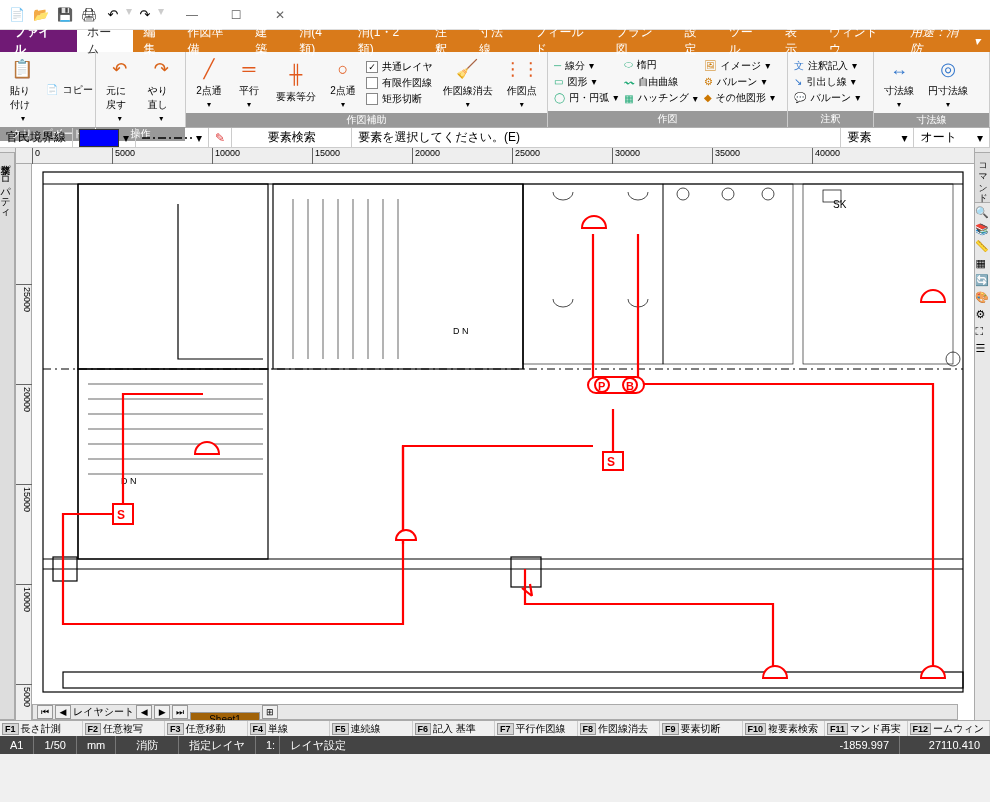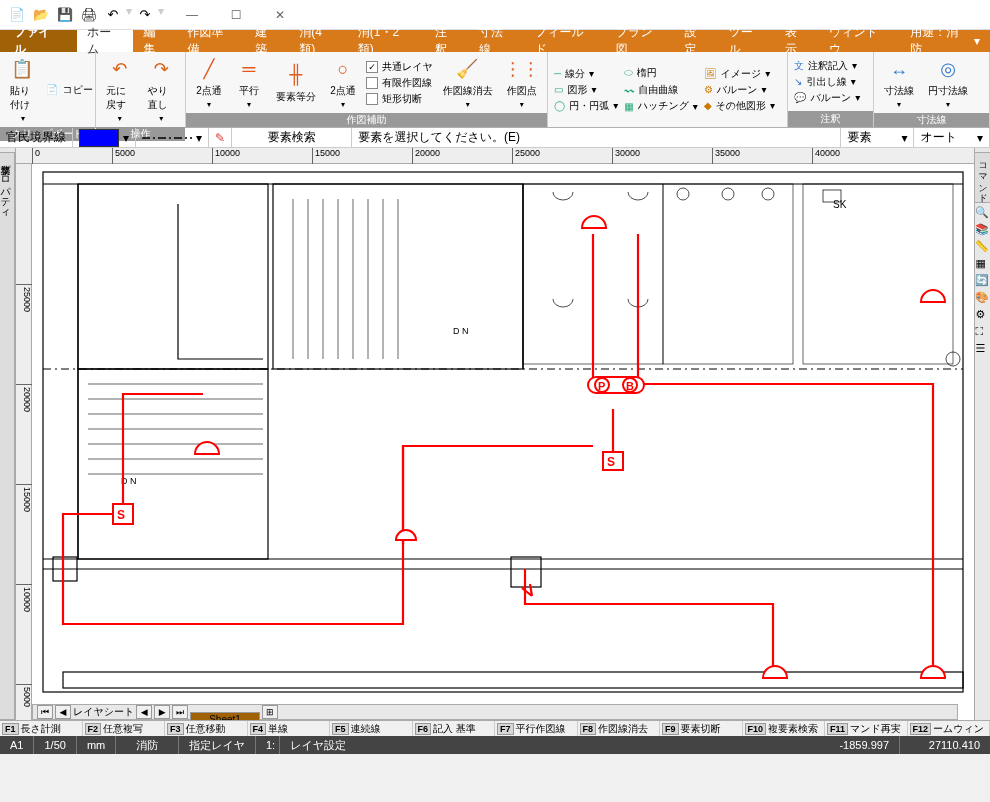--- a/index.html
+++ b/index.html
@@ -6,24 +6,24 @@
 body { width: 990px; height: 802px; overflow: hidden; background: #f0f0f0; font-size: 12px; }
 
 .titlebar { height: 30px; display: flex; align-items: center; background: #fff; border-bottom: 1px solid #ddd; }
 .titlebar-qat { display: flex; gap: 2px; padding: 2px 6px; }
 .qat-btn { width: 22px; height: 22px; border: none; background: transparent; display: flex; align-items: center; justify-content: center; font-size: 13px; }
 .titlebar-title { flex: 1; text-align: center; color: #444; }
 .titlebar-controls { display: flex; }
 .win-btn { width: 44px; height: 30px; border: none; background: transparent; font-size: 12px; color: #666; }
 
 .menubar { height: 22px; background: #d97a1a; display: flex; align-items: stretch; }
-.menu-file { background: #a16207; color: #fff; padding: 0 14px; display: flex; align-items: center; font-weight: bold; }
+.menu-file { background: #701a75; color: #fff; padding: 0 14px; display: flex; align-items: center; font-weight: bold; }
 .menu-tab-active { background: #fff; color: #333; padding: 0 10px; display: flex; align-items: center; }
 .menu-item { color: #fff; padding: 0 10px; display: flex; align-items: center; }
-.menu-right { margin-left: auto; color: #fff; padding: 0 10px; display: flex; align-items: center; }
+.menu-right { margin-left: auto; color: #fff; padding: 0 10px; display: flex; align-items: center; font-style: italic; }
 
 .ribbon { height: 76px; background: #f7f7f7; display: flex; border-bottom: 1px solid #b0b0b0; }
 .ribbon-group { display: flex; flex-direction: column; border-right: 1px solid #ccc; }
 .ribbon-group-body { flex: 1; display: flex; align-items: center; padding: 2px 6px; gap: 6px; }
 .ribbon-group-label { height: 16px; background: #999; color: #fff; font-size: 10px; text-align: center; display: flex; align-items: center; justify-content: center; }
 .ribbon-big-btn { display: flex; flex-direction: column; align-items: center; gap: 2px; padding: 2px 4px; font-size: 10px; }
 .ribbon-icon { width: 26px; height: 26px; display: flex; align-items: center; justify-content: center; font-size: 18px; }
 .ribbon-small-row { display: flex; flex-direction: column; gap: 2px; font-size: 10px; }
 .ribbon-small-item { display: flex; align-items: center; gap: 4px; white-space: nowrap; }
 .chk { width: 12px; height: 12px; border: 1px solid #888; display: inline-flex; align-items: center; justify-content: center; font-size: 9px; background: #fff; }
@@ -202,20 +202,21 @@
             <span>自由曲線</span>
           </div>
         <div class="ribbon-small-item"><span style="color:#2a7">▦</span><span>ハッチング</span> ▾</div>
       </div>
       <div class="ribbon-small-row">
         <div class="ribbon-small-item"><span style="color:#c70">🖼</span><span>イメージ</span> ▾</div>
         <div class="ribbon-small-item"><span style="color:#c70">⚙</span><span>バルーン</span> ▾</div>
         <div class="ribbon-small-item"><span style="color:#c70">◆</span><span>その他図形</span> ▾</div>
       </div>
     </div>
+    <div class="ribbon-group-label">作図</div>
   </div>
   <div class="ribbon-group" style="width:86px">
     <div class="ribbon-group-body">
       <div class="ribbon-small-row">
         <div class="ribbon-small-item"><span style="color:#37c">文</span><span>注釈記入</span> ▾</div>
         <div class="ribbon-small-item"><span style="color:#37c">↘</span><span>引出し線</span> ▾</div>
         <div class="ribbon-small-item"><span style="color:#37c">💬</span><span>バルーン</span> ▾</div>
       </div>
     </div>
     <div class="ribbon-group-label">注釈</div>

